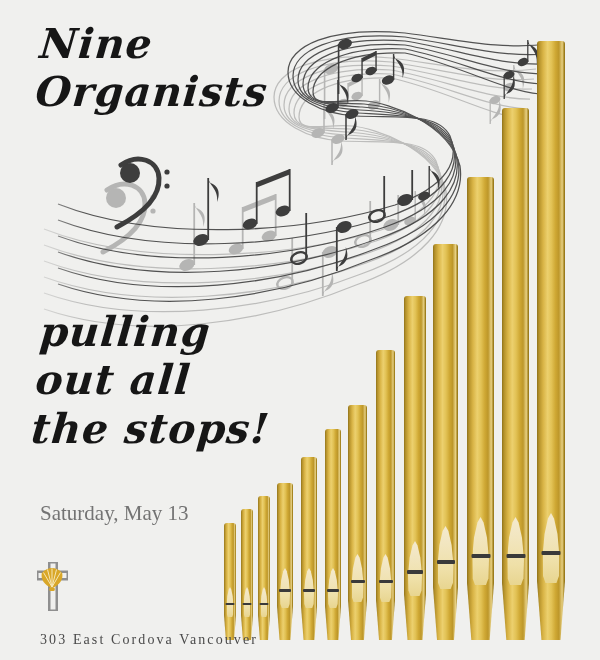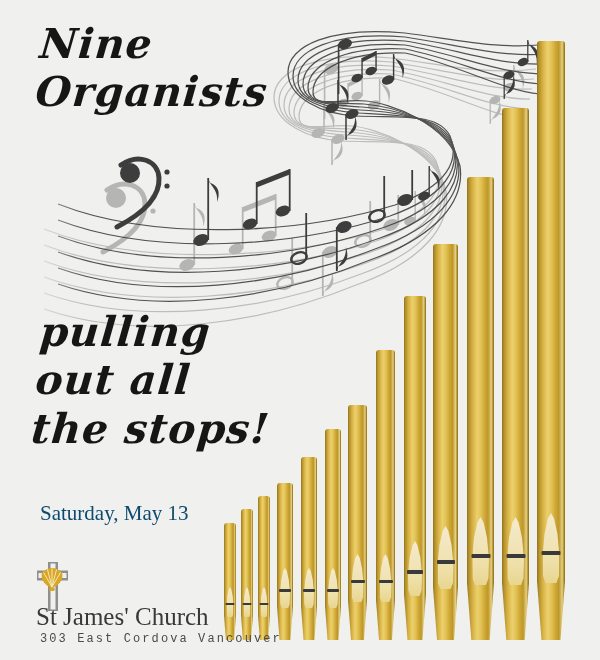--- a/index.html
+++ b/index.html
@@ -19,28 +19,28 @@
   .lip{position:absolute;left:50%;transform:translateX(-50%);background:#3a3a3a;border-radius:1px;}
 
   
   .txt{position:absolute;z-index:3;}
   .title,.tagline{left:42px;color:#161616;font-family:"DejaVu Serif",serif;
     font-style:italic;font-weight:700;font-size:41px;line-height:1.18;letter-spacing:1px;
     transform:skewX(-5deg);transform-origin:left top;white-space:nowrap;}
   .title{top:20px;}
   .tagline{top:308px;}
   .event{left:40px;top:499px;font-family:"Liberation Serif",serif;font-size:21px;
-    line-height:1.4;color:#0c4a6e;}
+    line-height:1.4;color:#737373;}
   .logo{left:37px;top:562px;display:flex;align-items:flex-start;}
   .logo-text{margin-left:3px;padding-top:7px;line-height:1;}
   .logo-name{font-size:14px;color:#707070;letter-spacing:.3px;}
   .logo-sub{font-size:5.5px;color:#9a9a9a;letter-spacing:.6px;margin-top:2px;}
   .logo-series{font-size:8.5px;font-weight:700;color:#d2a41e;letter-spacing:.6px;margin-top:3px;margin-left:-7px;}
   .venue-name{left:36px;top:603px;font-family:"Liberation Serif",serif;font-size:25px;color:#383838;white-space:nowrap;}
-  .venue-address{left:40px;top:632px;font-family:Liberation Mono, monospace;font-size:12px;
+  .venue-address{left:40px;top:632px;font-family:Liberation Serif, serif;font-size:14px;
     letter-spacing:2.1px;color:#4a4a4a;white-space:nowrap;}
 </style>
 </head>
 <body>
 
 <div class="poster">
 
   <svg id="swirl-svg" viewBox="0 0 600 340">
     <defs>
       <linearGradient id="fadeL" x1="0" y1="0" x2="1" y2="0">
@@ -195,16 +195,15 @@
           <line x1="15" y1="25" x2="10.5" y2="7.5"></line>
           <line x1="15" y1="25" x2="15" y2="6.5"></line>
           <line x1="15" y1="25" x2="19.5" y2="7.5"></line>
           <line x1="15" y1="25" x2="23.5" y2="10.5"></line>
         </g>
         <rect x="12.2" y="25.5" width="5.6" height="3.6" rx="1.4" fill="#d9a728"></rect>
       </g>
     </svg>
   </div>
 
-  <div class="txt venue-name">St James' Church</div>
   <div class="txt venue-address">303 East Cordova Vancouver</div>
 
 </div>
 
 </body></html>

